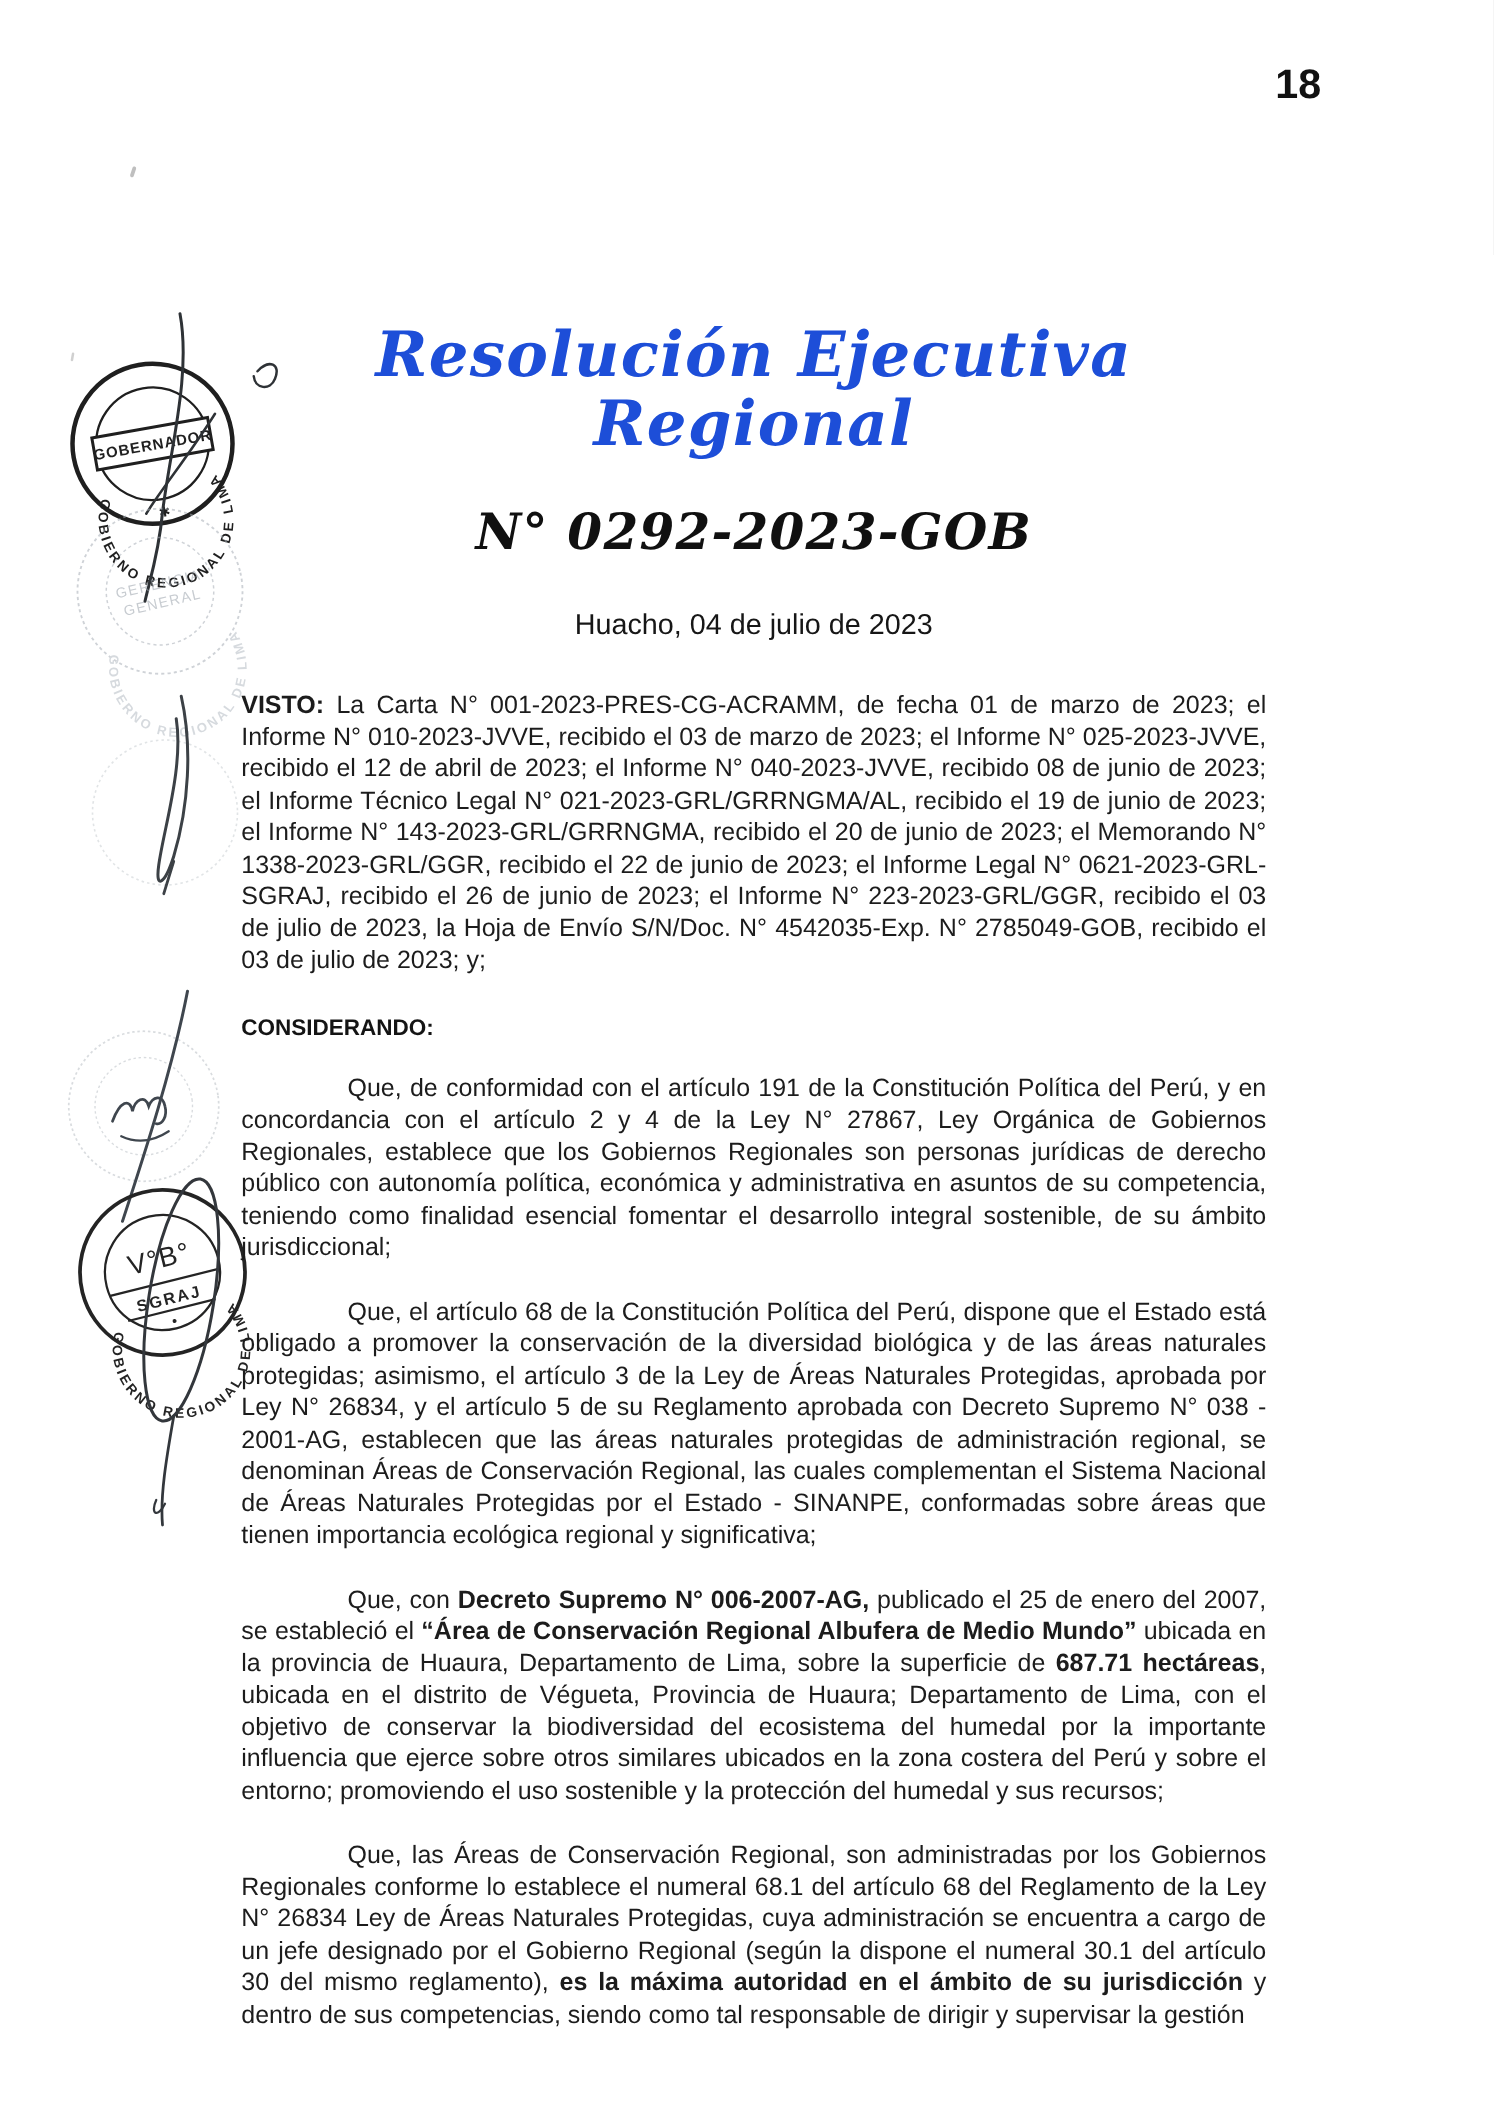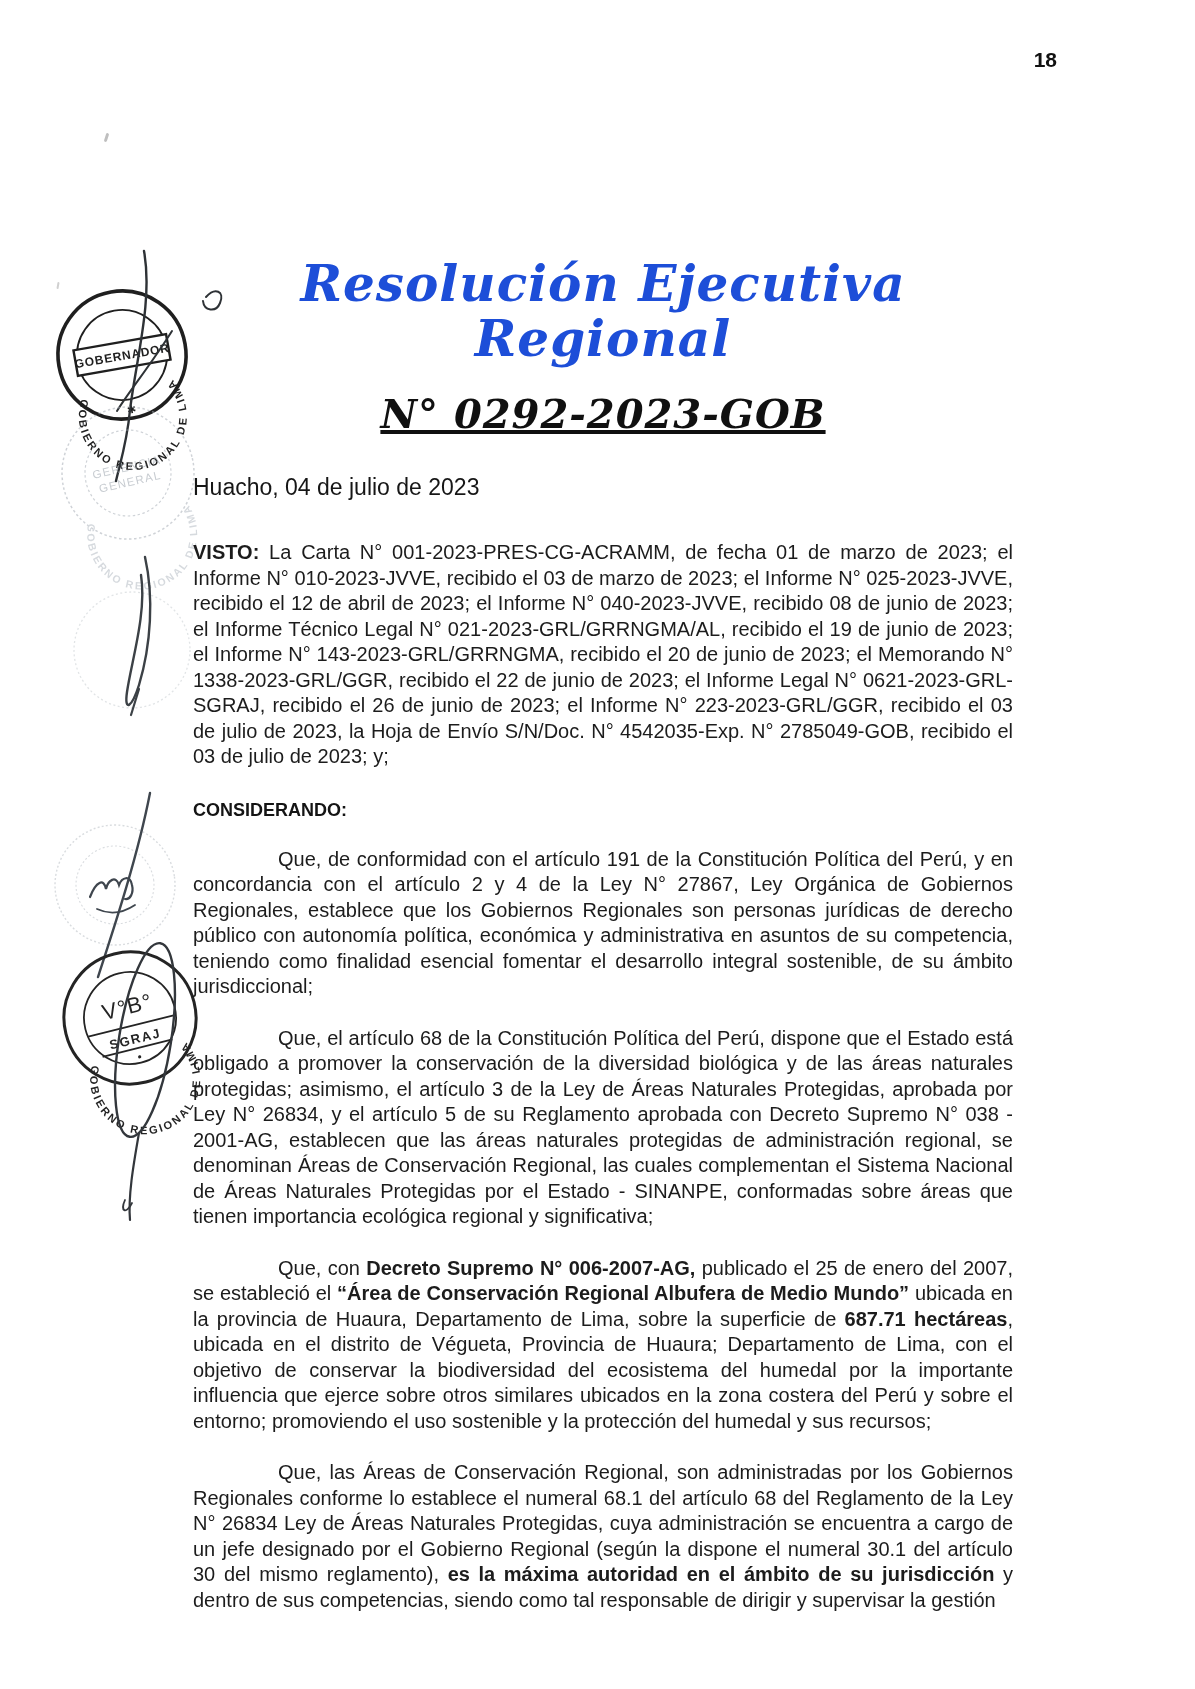--- a/index.html
+++ b/index.html
@@ -6,43 +6,42 @@
   .page{
     position:relative;
     width:1195px;height:1689px;
     background:#ffffff;
     overflow:hidden;
     font-family:"Liberation Sans", sans-serif;
     color:#1a1a1a;
   }
   .page-number{
     position:absolute;top:48px;right:138px;
-    font-size:21px;font-weight:600;color:#111;
+    font-size:33px;font-weight:600;color:#111;
   }
   .doc{
     position:absolute;left:193px;top:256px;width:820px;
   }
   .doc-title{
     text-align:center;
     font-family:"DejaVu Serif", serif;
     font-style:italic;font-weight:700;
     font-size:50px;line-height:1.1;
     letter-spacing:1px;color:#1d4ed8;
   }
   .doc-number{
     text-align:center;
     font-family:"DejaVu Serif", serif;
     font-style:italic;font-weight:700;
     font-size:40px;line-height:1.1;
     letter-spacing:1px;color:#101010;
-    margin-top:26px;
-    text-decoration:underline;
+    margin-top:38px;
   }
   .dateline{
-    text-align:left;
+    text-align:center;
     font-size:23px;line-height:1.15;
     margin-top:38px;color:#161616;
   }
   .doc p{
     margin:0;
     font-size:20px;line-height:25.5px;
     text-align:justify;
     color:#1c1c1c;
   }
   .visto{margin-top:40px !important;}

